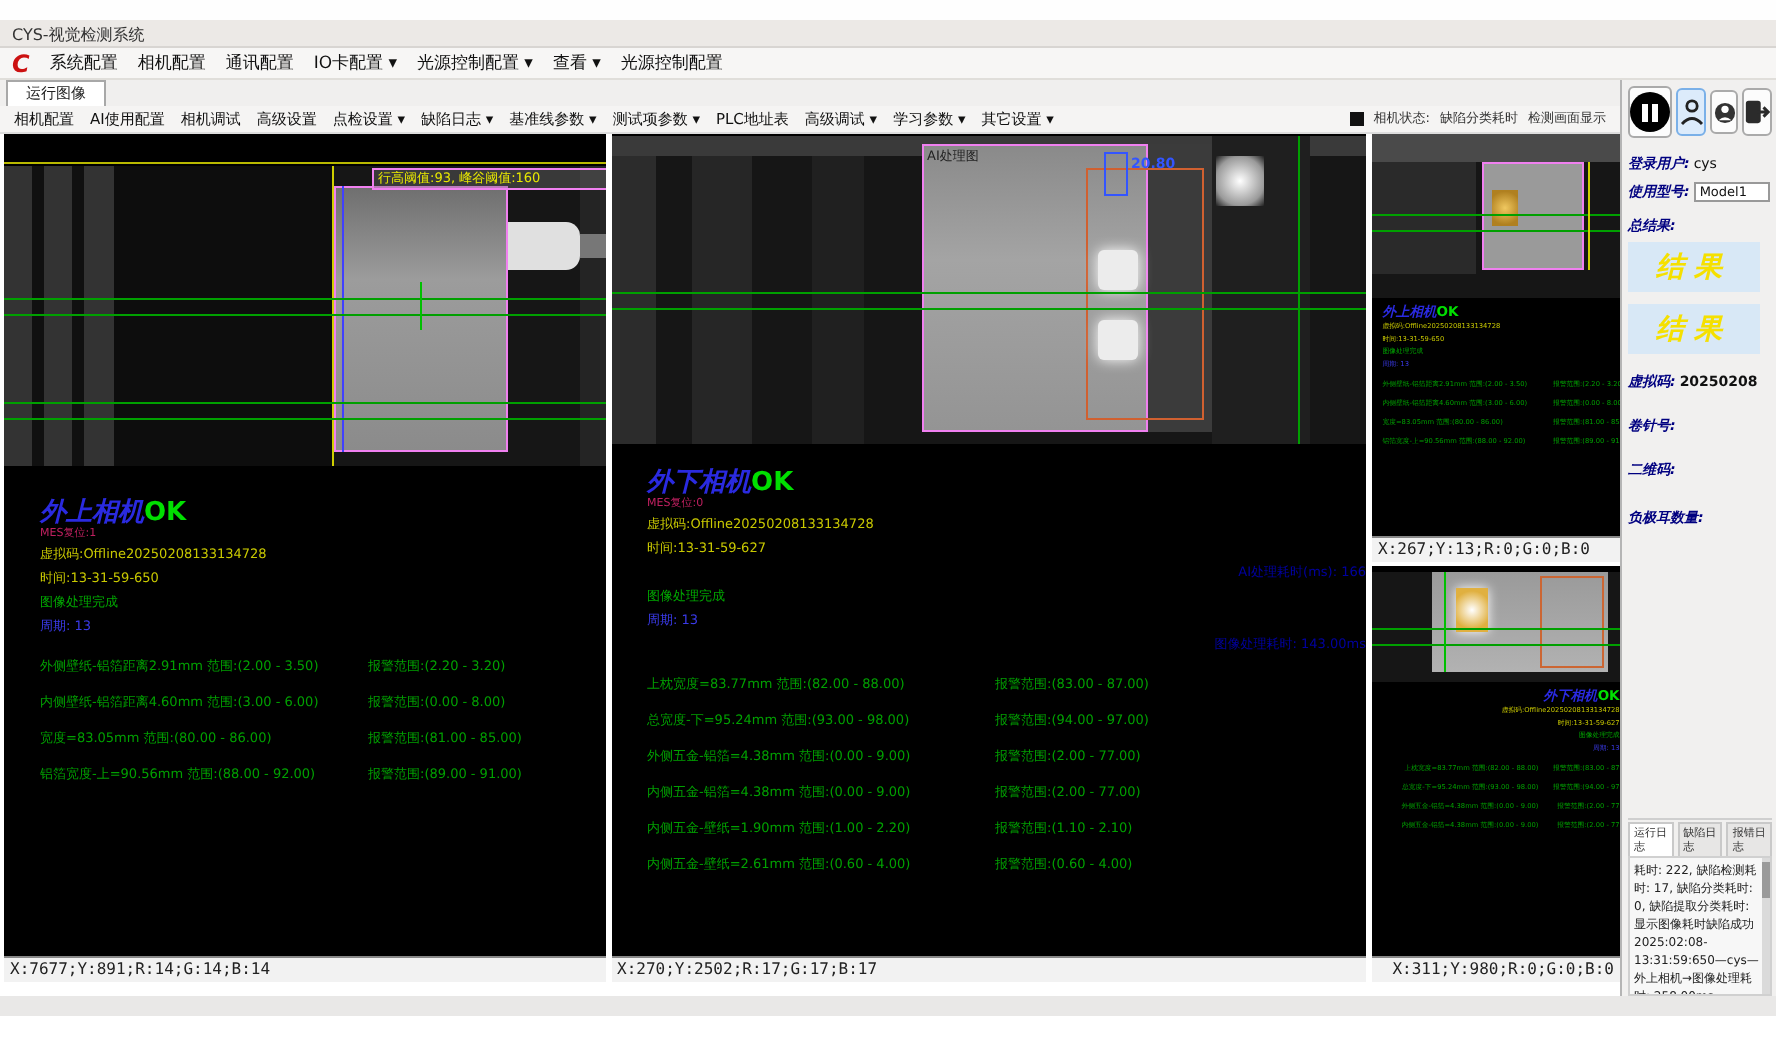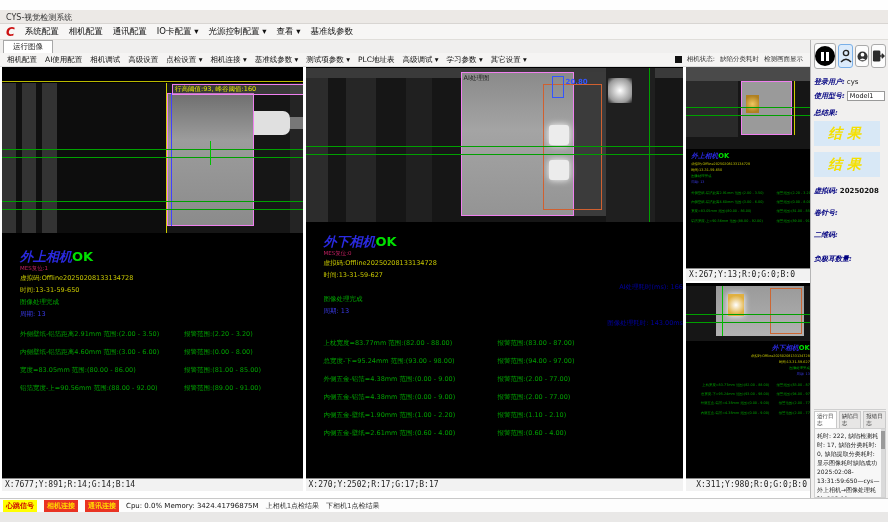--- a/index.html
+++ b/index.html
@@ -107,35 +107,35 @@
   </div>
 
   <div class="menubar">
     <span class="logo">C</span>
     <span class="menu-item">系统配置</span>
     <span class="menu-item">相机配置</span>
     <span class="menu-item">通讯配置</span>
     <span class="menu-item">IO卡配置 ▾</span>
     <span class="menu-item">光源控制配置 ▾</span>
     <span class="menu-item">查看 ▾</span>
-    <span class="menu-item">基准线参数</span>
+    <span class="menu-item">光源控制配置</span>
   </div>
 
   <div class="main">
     <div class="left-col">
       <div class="tabrow">
         <div class="tab">运行图像</div>
       </div>
       <div class="toolbar">
         <span>相机配置</span>
         <span>AI使用配置</span>
         <span>相机调试</span>
         <span>高级设置</span>
         <span>点检设置 ▾</span>
-        <span>相机连接 ▾</span>
+        <span>缺陷日志 ▾</span>
         <span>基准线参数 ▾</span>
         <span>测试项参数 ▾</span>
         <span>PLC地址表</span>
         <span>高级调试 ▾</span>
         <span>学习参数 ▾</span>
         <span>其它设置 ▾</span>
         <span class="spacer"></span>
         <span class="legend">
           <i class="legend-sq"></i>
           <span>相机状态:</span>
@@ -158,21 +158,21 @@
             <div class="abs" style="left:252px;top:28px;width:36px;height:24px;background:#e0e0e0;border-radius:0 7px 7px 0;"></div>
             <div class="abs" style="left:288px;top:34px;width:14px;height:12px;background:#777;"></div>
             <div class="abs" style="left:164px;top:0;width:1px;height:100%;background:#cfcf00;"></div>
             <div class="abs" style="left:318px;top:0;width:1px;height:100%;background:#cfcf00;"></div>
             <div class="abs" style="left:169px;top:10px;width:1px;height:133px;background:#4040ff;"></div>
             <div class="abs" style="left:0;top:66px;width:100%;height:1px;background:#00a000;"></div>
             <div class="abs" style="left:0;top:74px;width:100%;height:1px;background:#00a000;"></div>
             <div class="abs" style="left:0;top:118px;width:100%;height:1px;background:#00a000;"></div>
             <div class="abs" style="left:0;top:126px;width:100%;height:1px;background:#00a000;"></div>
             <div class="abs" style="left:208px;top:58px;width:1px;height:24px;background:#00c000;"></div>
-            <div class="abs" style="left:170px;top:1px;width:140px;height:11px;border:1px solid #f080f0;background:rgba(110,110,110,0.4);color:#e8e800;font-size:6.5px;line-height:9px;padding-left:2px;white-space:nowrap;">行高阈值:93, 峰谷阈值:160</div>
+            <div class="abs" style="left:184px;top:1px;width:140px;height:11px;border:1px solid #f080f0;background:rgba(110,110,110,0.4);color:#e8e800;font-size:6.5px;line-height:9px;padding-left:2px;white-space:nowrap;">行高阈值:93, 峰谷阈值:160</div>
           </div>
           <div class="cam-text">
             <div>
               <span class="cam-title-blue">外上相机</span><span class="cam-title-ok">OK</span>
             </div>
             <div class="t-mes">MES复位:1</div>
             <div class="t-yellow">虚拟码:Offline20250208133134728</div>
             <div class="t-yellow">时间:13-31-59-650</div>
             <div class="t-green">图像处理完成</div>
             <div class="t-blue">周期: 13</div>
@@ -371,22 +371,14 @@
         <div class="log-body">
           <span>耗时: 222, 缺陷检测耗时: 17, 缺陷分类耗时: 0, 缺陷提取分类耗时: 显示图像耗时缺陷成功 2025:02:08-13:31:59:650—cys—外上相机→图像处理耗时: 258.00ms</span>
           <div class="log-scroll">
             <div class="log-thumb"></div>
           </div>
         </div>
       </div>
     </div>
   </div>
 
-  <div class="statusbar">
-    <span class="badge heart">心跳信号</span>
-    <span class="badge cam">相机连接</span>
-    <span class="badge comm">通讯连接</span>
-    <span class="status-text">Cpu: 0.0% Memory: 3424.41796875M</span>
-    <span class="status-link">上相机1点检结果</span>
-    <span class="status-link">下相机1点检结果</span>
-  </div>
   <div class="bottom-strip"></div>
 </div>
 
 </body></html>

